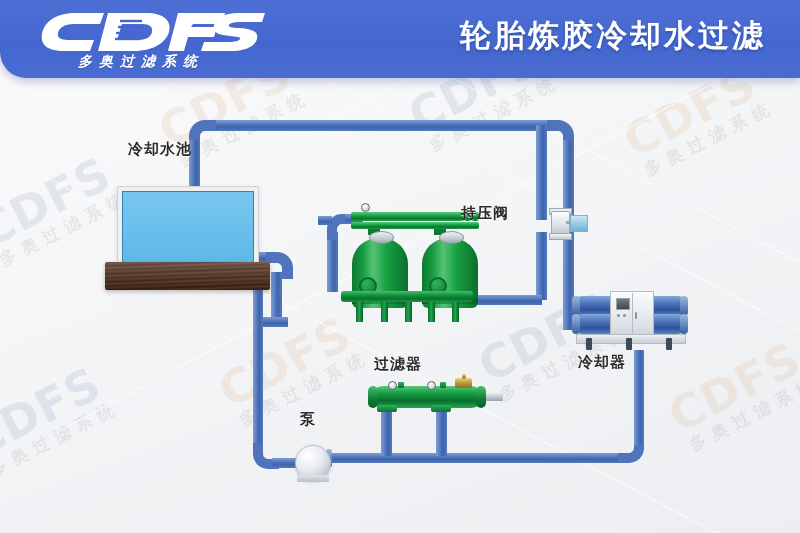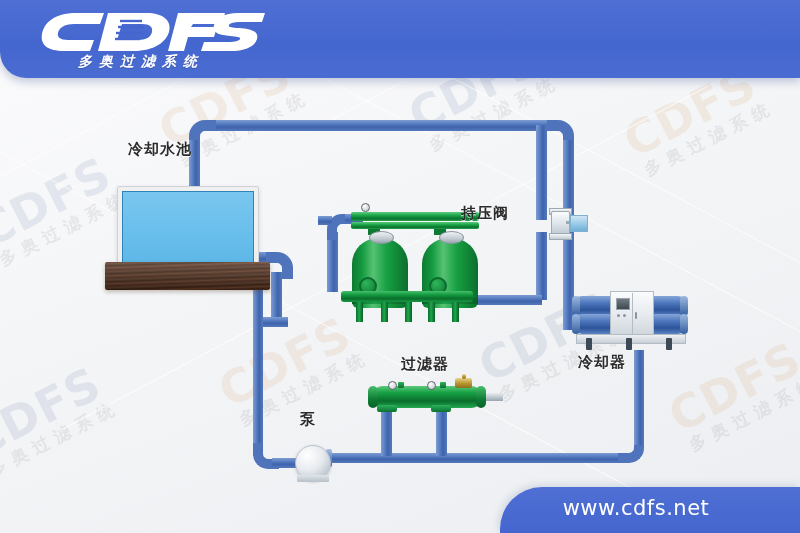--- a/index.html
+++ b/index.html
@@ -295,21 +295,21 @@
     </div>
     <div class="gauge" style="left:388px;top:381px;"></div>
     <div class="gauge" style="left:427px;top:381px;"></div>
     <div class="hf-flange" style="left:398px;top:382px;width:6px;height:6px;border-radius:1px;"></div>
     <div class="hf-flange" style="left:440px;top:382px;width:6px;height:6px;border-radius:1px;"></div>
     <div class="brass" style="left:455px;top:378px;width:17px;height:10px;"></div>
     <div class="brass" style="left:462px;top:374px;width:4px;height:5px;"></div>
     <div class="hf-flange" style="left:377px;top:405px;"></div>
     <div class="hf-flange" style="left:431px;top:405px;"></div>
   </div>
-  <div class="lbl" style="left:401px;top:355px;">过滤器</div>
+  <div class="lbl" style="left:374px;top:355px;">过滤器</div>
 
   <div id="pump">
     <div class="volute"></div>
     <div class="base"></div>
   </div>
   <div class="lbl" style="left:300px;top:410px;">泵</div>
 
   <div id="header">
     <div id="logo">
       <svg class="mark" width="230" height="46" viewBox="0 0 230 46">
@@ -322,19 +322,17 @@
         <g stroke="#4566ce" stroke-width="2.4">
           <line x1="82" y1="12" x2="104" y2="12"></line>
           <line x1="80" y1="18" x2="106" y2="18"></line>
           <line x1="78" y1="24" x2="106" y2="24"></line>
           <line x1="77" y1="30" x2="102" y2="30"></line>
         </g>
       </svg>
       <span class="reg">®</span>
       <span class="cn">多奥过滤系统</span>
     </div>
-  </div>
-
-  <div id="footer">
-    <div class="url">www.cdfs.net</div>
-  </div>
+    <div id="title">轮胎炼胶冷却水过滤</div>
+  </div>
+
 
 </div>
 
 </body></html>

